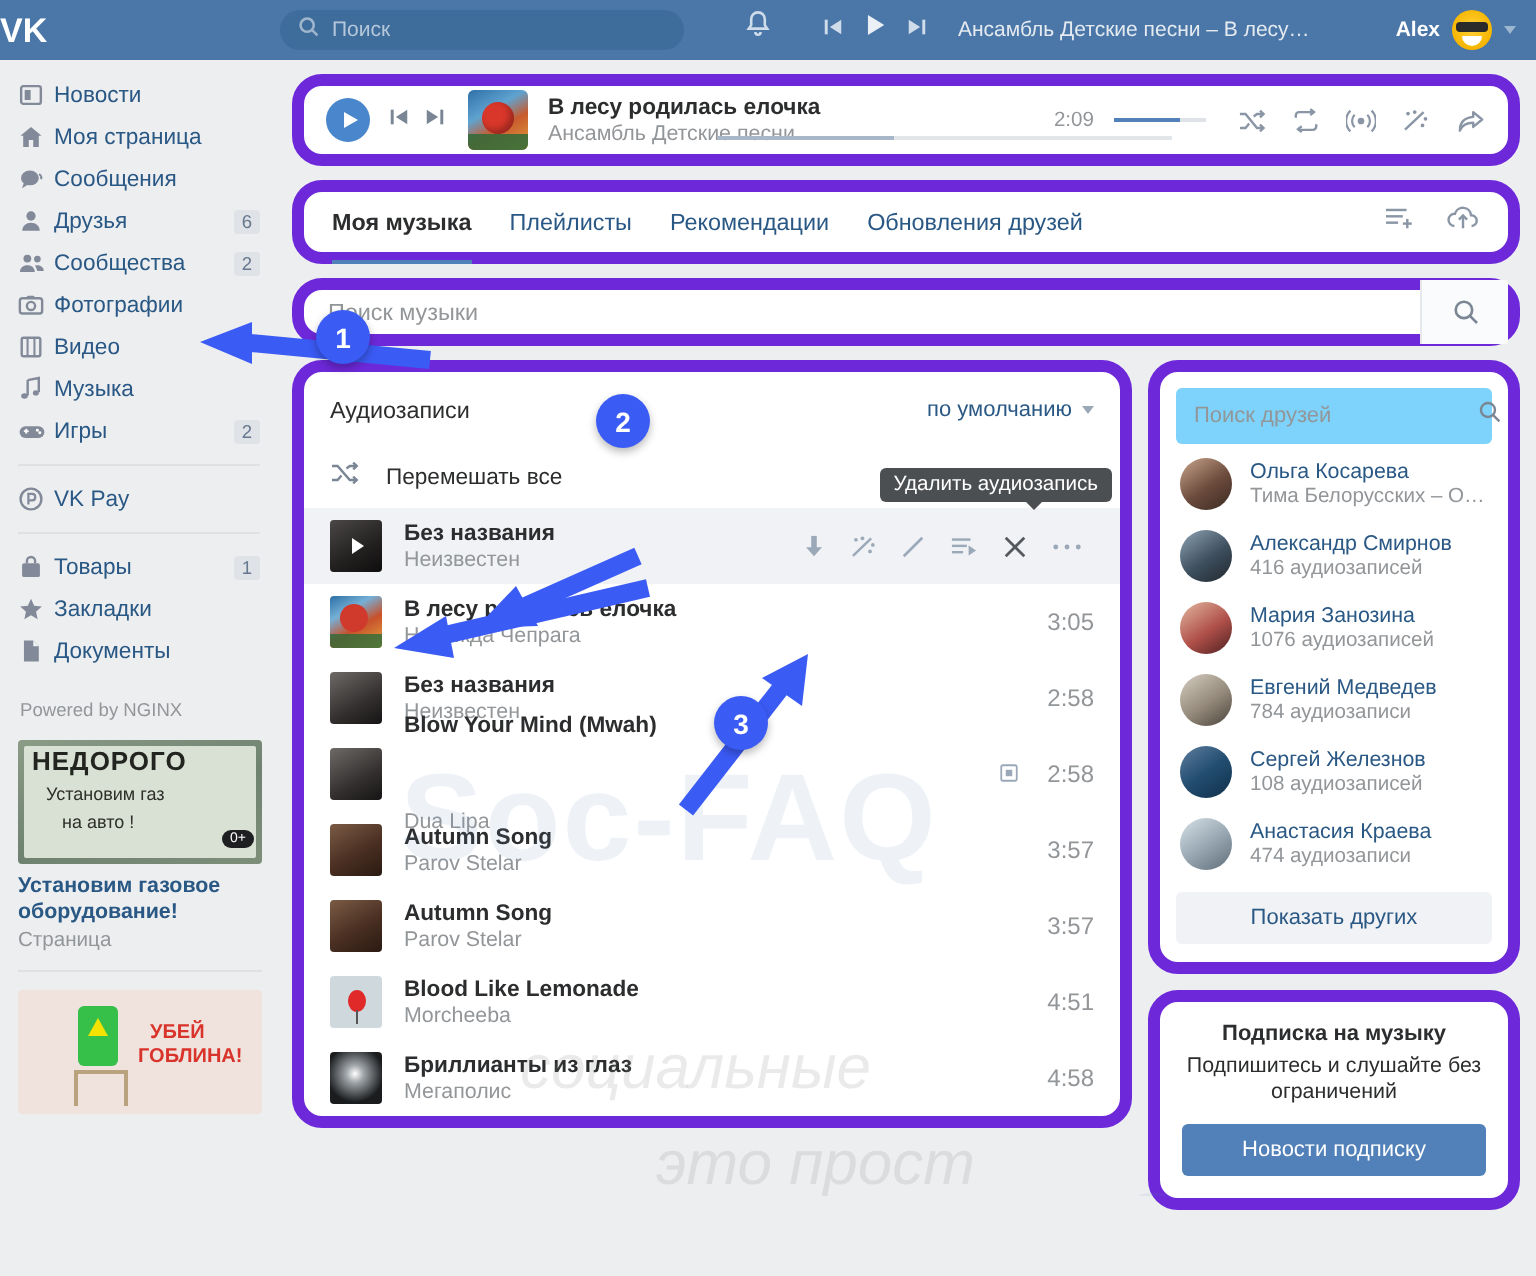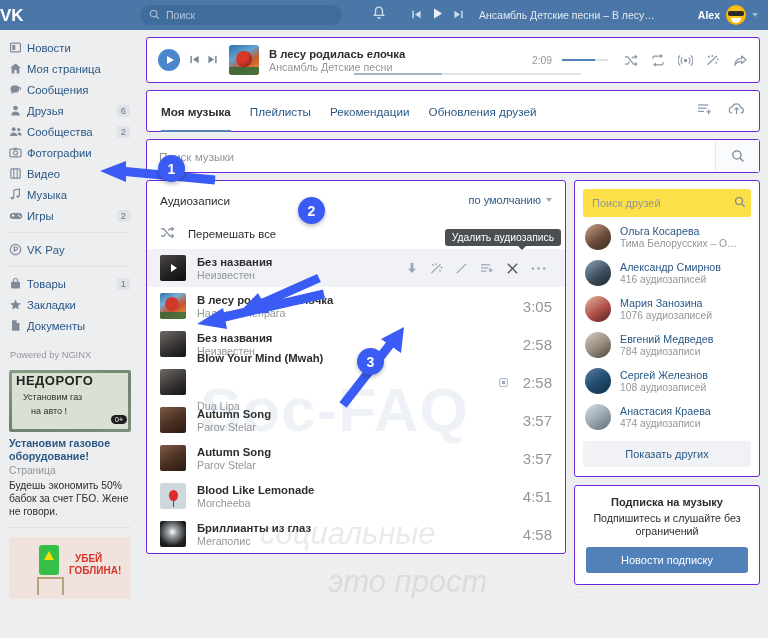--- a/index.html
+++ b/index.html
@@ -74,21 +74,21 @@
   
   .ad-block { padding: 10px 9px 0 9px; }
   .ad-img { width: 122px; height: 62px; border-radius: 2px; overflow: hidden; position: relative; }
   .ad-title { font-size: 10.7px; color: #2a5885; font-weight: bold; line-height: 13px; margin-top: 5px; }
   .ad-sub { font-size: 10.3px; color: #939699; margin-top: 2px; }
   .ad-text { font-size: 10.3px; color: #2c2d2e; line-height: 13px; margin-top: 3px; }
   .ad-divider { height:1px; background:#dfe1e5; margin: 9px 0 0 0; }
 
   
   #content { position: absolute; left: 146px; top: 0; width: 614px; }
-  .card { background: #fff; border: 1px solid #6d28d9; border-radius: 3px; }
+  .card { background: #fff; border: 6px solid #6d28d9; border-radius: 15px; }
 
   
   #player-card { height: 46px; display: flex; align-items: center; padding: 0 11px; margin-top: 7px; }
   .play-big {
     width: 22px; height: 22px; border-radius: 50%; background: #4986cc;
     display: flex; align-items: center; justify-content: center; flex: 0 0 22px; cursor: pointer;
   }
   .play-big .tri { width:0;height:0;border-top:4.5px solid transparent;border-bottom:4.5px solid transparent;border-left:7px solid #fff; margin-left:2px; }
   .pl-skip { margin-left: 9px; cursor: pointer; }
   .cover {
@@ -144,37 +144,37 @@
   .track .th { width: 26px; height: 26px; border-radius: 2px; flex: 0 0 26px; overflow: hidden; position: relative; }
   .track .th .ovl {
     position:absolute; inset:0; background: rgba(0,0,0,.32);
     display:flex; align-items:center; justify-content:center;
   }
   .track .th .ovl .tri2 { width:0;height:0;border-top:4px solid transparent;border-bottom:4px solid transparent;border-left:6.5px solid #fff; margin-left:2px;}
   .track .tmeta { margin-left: 11px; flex: 1; min-width: 0; }
   .track .tt { font-size: 11.3px; font-weight: bold; color: #2c2d2e; white-space: nowrap; }
   .track .tt .sub { color: #939699; font-weight: normal; }
   .track .ta { font-size: 10.7px; color: #939699; margin-top: 1px; }
-  .track .tdur { font-size: 15px; color: #939699; margin-left: 8px; flex: 0 0 auto; }
+  .track .tdur { font-size: 12px; color: #939699; margin-left: 8px; flex: 0 0 auto; }
   .track .tex { margin-right: 7px; }
   .track-actions { display: flex; align-items: center; gap: 12px; margin-right: 6px; }
   .track-actions > span { cursor: pointer; display:flex; }
 
   .tooltip {
     position: absolute; right: 4px; top: -20px; background: #4c4f52; color: #fff;
     font-size: 10.3px; padding: 3px 7px; border-radius: 3px; white-space: nowrap; z-index: 30;
   }
   .tooltip::after {
     content:""; position:absolute; left: 72px; bottom: -4px;
     border-left: 5px solid transparent; border-right: 5px solid transparent; border-top: 5px solid #4c4f52;
   }
 
   
   .fr-search {
-    height: 28px; margin: 8px 8px 2px 8px; background: #fde047; border-radius: 3px;
+    height: 28px; margin: 8px 8px 2px 8px; background: #7dd3fc; border-radius: 3px;
     display: flex; align-items: center; padding: 0 9px;
   }
   .fr-search input { border:0; outline:0; background:transparent; flex:1; font-size:11px; font-family:inherit; color:#2c2d2e; }
   .fr-search input::placeholder { color: #939699; }
   .friend { height: 36px; display: flex; align-items: center; padding: 0 10px; cursor: pointer; }
   .friend .fav { width: 26px; height: 26px; border-radius: 50%; flex: 0 0 26px; overflow:hidden; }
   .friend .fmeta { margin-left: 9px; min-width:0; }
   .friend .fn { font-size: 10.7px; color: #2a5885; white-space: nowrap; }
   .friend .fs { font-size: 10.3px; color: #939699; margin-top: 1px; white-space: nowrap; }
   .show-more {
@@ -416,21 +416,20 @@
     <div class="ad-block">
       <div class="ad-img" style="background:linear-gradient(160deg,#8a9b86,#6f8270 55%,#7d8f79);">
         <div style="position:absolute;inset:3px;background:#d9e0d4;border-radius:1px;"></div>
         <div style="position:absolute;left:7px;top:3px;font-size:13px;font-weight:bold;color:#22241f;letter-spacing:.5px;">НЕДОРОГО</div>
         <div style="position:absolute;left:14px;top:22px;font-size:9px;color:#2d2f28;">Установим газ</div>
         <div style="position:absolute;left:22px;top:36px;font-size:9px;color:#2d2f28;">на авто !</div>
         <div style="position:absolute;right:4px;bottom:8px;background:#1e1f21;color:#fff;font-size:7px;border-radius:7px;padding:1px 4px;">0+</div>
       </div>
       <div class="ad-title">Установим газовое оборудование!</div>
       <div class="ad-sub">Страница</div>
-      <div class="ad-text">Будешь экономить 50% бабок за счет ГБО. Жене не говори.</div>
       <div class="ad-divider"></div>
       <div class="ad-img" style="margin-top:9px;height:62px;background:#f0e3dd;">
         <div style="position:absolute;left:30px;top:8px;width:20px;height:30px;background:#36c04a;border-radius:3px;"></div>
         <div style="position:absolute;left:35px;top:14px;width:0;height:0;border-left:5px solid transparent;border-right:5px solid transparent;border-bottom:9px solid #f5e200;"></div>
         <div style="position:absolute;left:28px;top:40px;width:26px;height:1.5px;background:#b9a37e;"></div>
         <div style="position:absolute;left:28px;top:40px;width:1.5px;height:18px;background:#b9a37e;"></div>
         <div style="position:absolute;left:53px;top:40px;width:1.5px;height:18px;background:#b9a37e;"></div>
         <div style="position:absolute;left:66px;top:16px;font-size:10px;font-weight:bold;color:#d9342b;">УБЕЙ</div>
         <div style="position:absolute;left:60px;top:28px;font-size:10px;font-weight:bold;color:#d9342b;">ГОБЛИНА!</div>
       </div>

